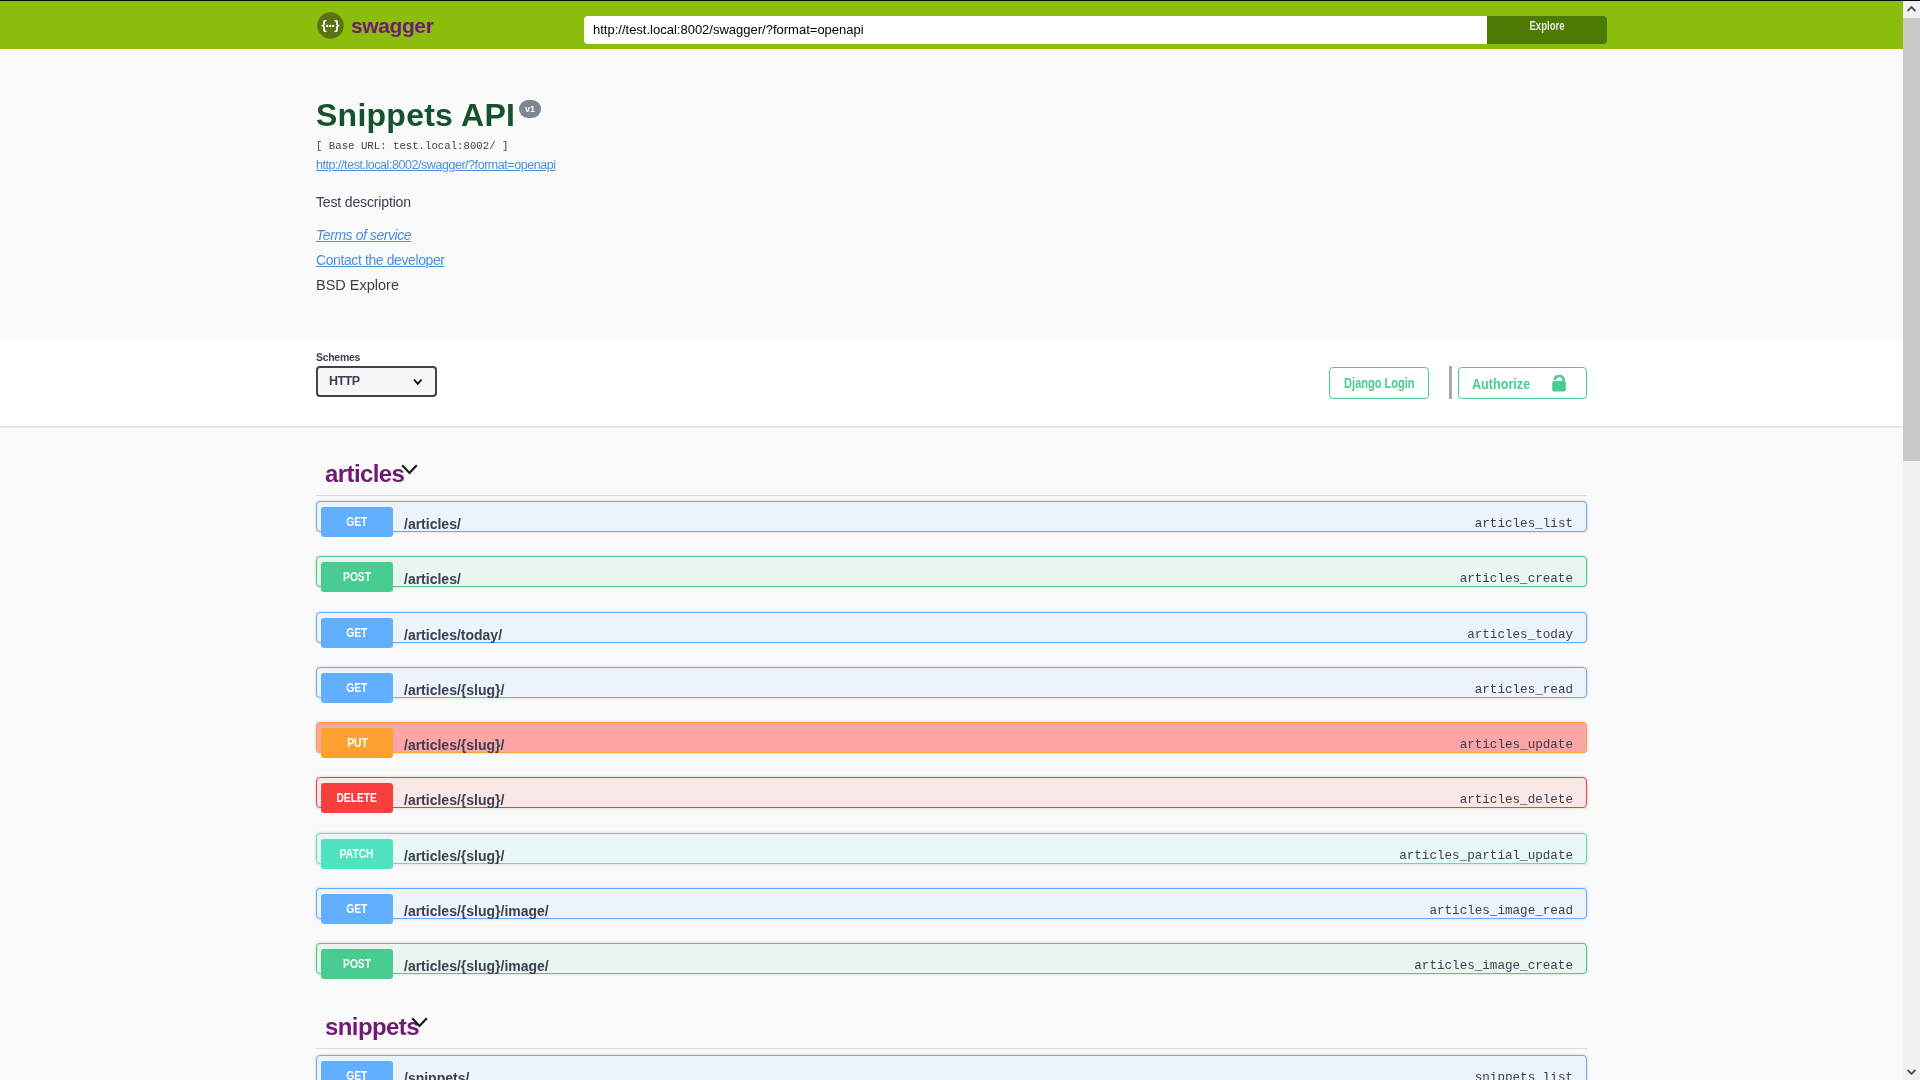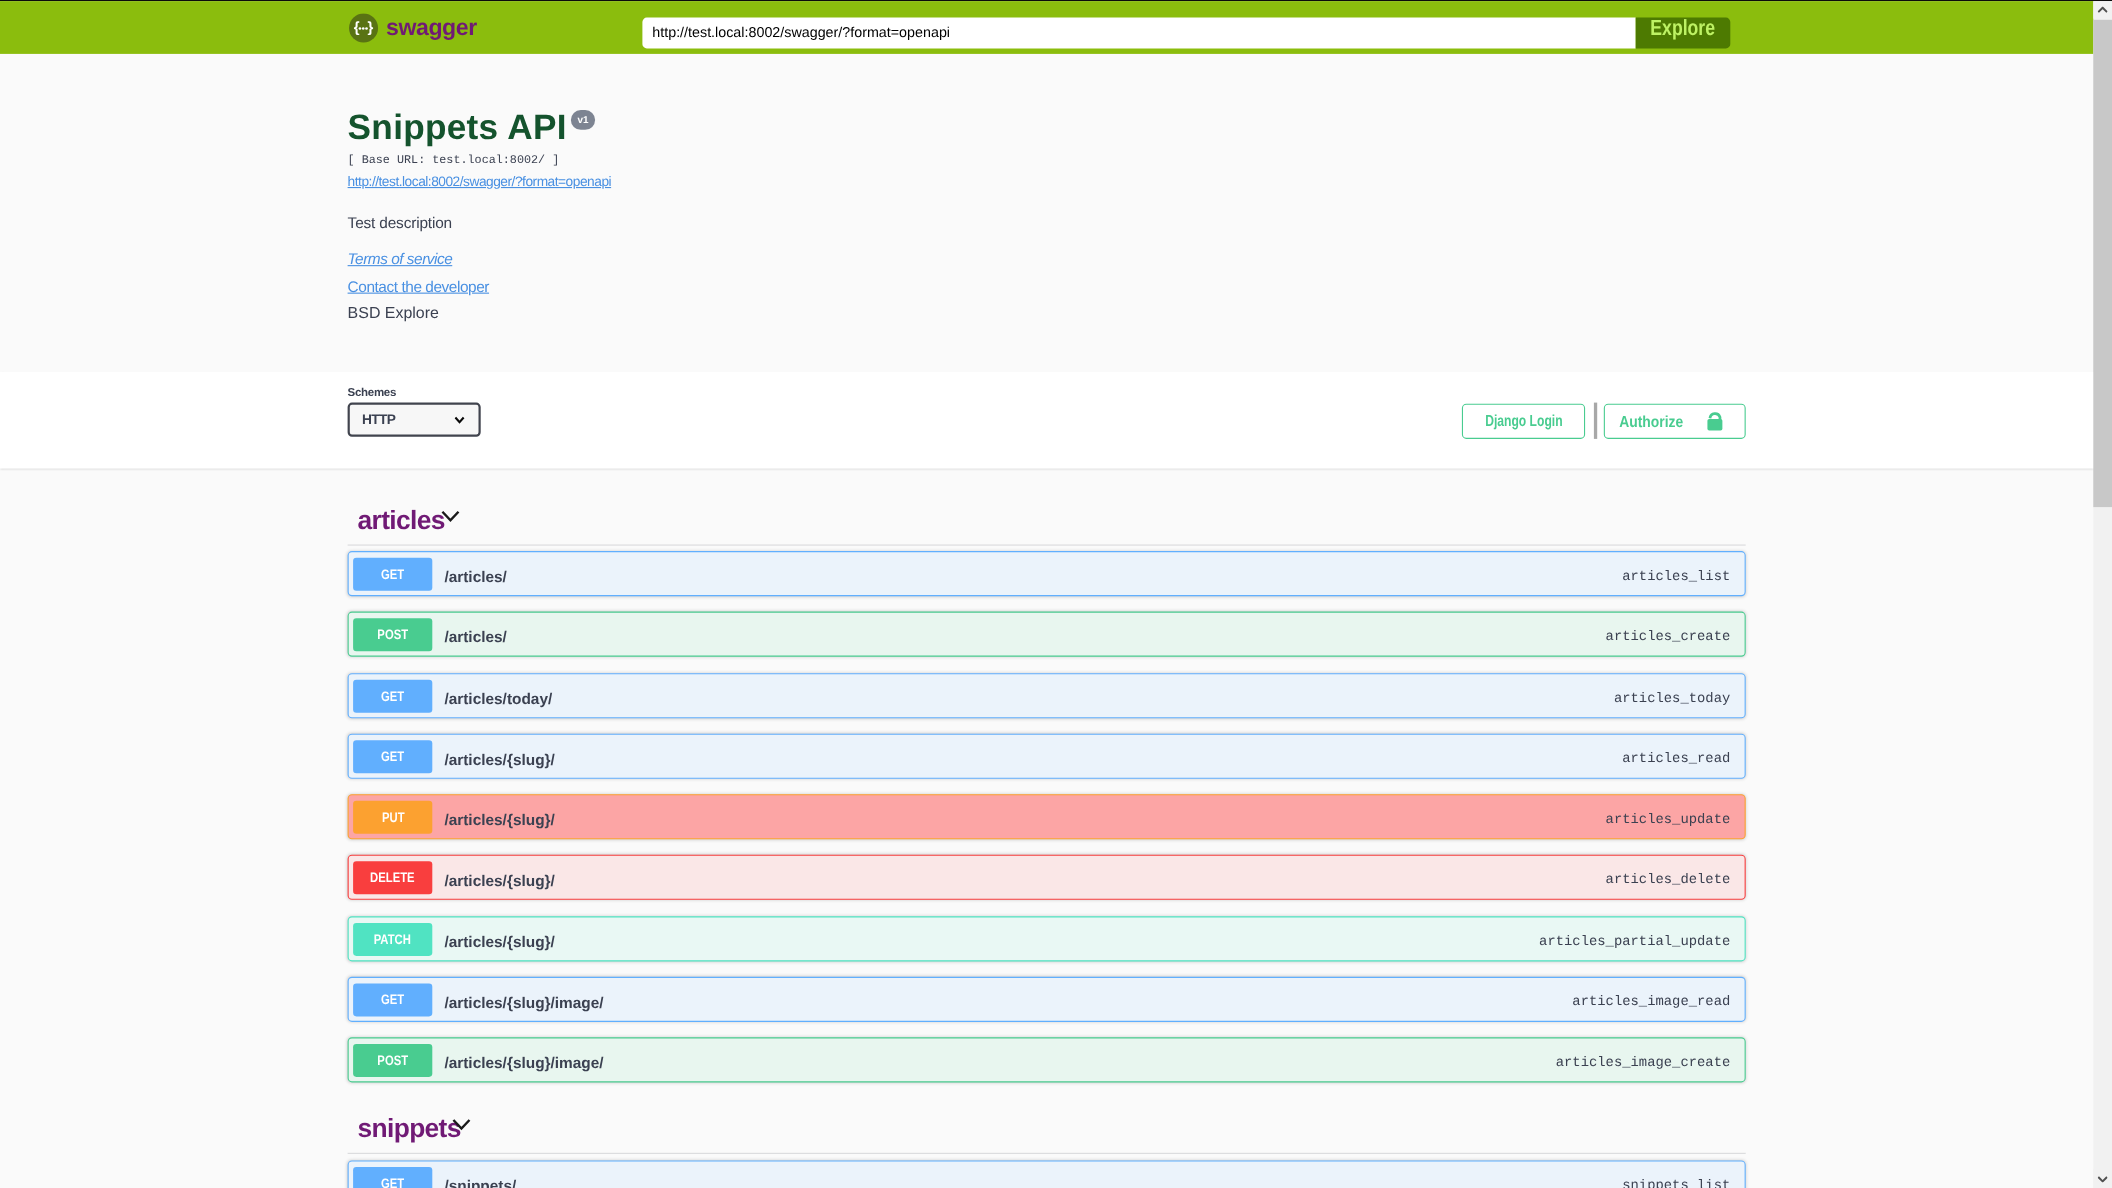--- a/index.html
+++ b/index.html
@@ -5,53 +5,53 @@
 * { margin:0; padding:0; box-sizing:border-box; }
 html,body { width:1920px; height:1080px; overflow:hidden; }
 body { background:#fafafa; font-family:"Liberation Sans",sans-serif; position:relative; }
 .abs { position:absolute; }
 
 
 #topline { left:0; top:0; width:1920px; height:1px; background:#0b0b0b; }
 #topbar { left:0; top:1px; width:1903px; height:48px; background:#8bbd0d; }
 #logo-text { left:351px; top:14px; color:#701a75; font-weight:bold; font-size:21px; letter-spacing:-0.4px; }
 #url-input { left:584px; top:16px; width:903px; height:28px; background:#fff; border-radius:4px 0 0 4px; font-size:13px; color:#000; line-height:28px; padding-left:9px; }
-#explore-btn { left:1487px; top:16px; width:86px; height:28px; background:#4d7a01; border-radius:0 4px 4px 0; color:#bef264; font-weight:bold; font-size:20px; text-align:center; line-height:21px; }
+#explore-btn { left:1487px; top:16px; width:120px; height:28px; background:#4d7a01; border-radius:0 4px 4px 0; color:#e5e5e5; font-weight:bold; font-size:12px; text-align:center; line-height:21px; }
 #explore-btn span { display:inline-block; transform:scaleX(0.80); transform-origin:center; }
 
 
 #title { left:316px; top:97px; font-size:32px; font-weight:bold; color:#14532d; letter-spacing:0.25px; }
 #vbadge { left:519px; top:100px; width:22px; height:18px; background:#7d8492; border-radius:10px; color:#fff; font-size:9px; font-weight:bold; text-align:center; line-height:18px; }
 #baseurl { left:316px; top:140px; font-family:"Liberation Mono",monospace; font-size:10.7px; color:#3b4151; }
 #speclink { left:316px; top:158px; font-size:12.5px; letter-spacing:-0.45px; color:#4990e2; text-decoration:underline; }
 #desc { left:316px; top:194px; font-size:14px; letter-spacing:-0.15px; color:#3b4151; }
 #tos { left:316px; top:227px; font-size:14px; letter-spacing:-0.44px; color:#4990e2; text-decoration:underline;font-style:italic; }
 #contact { left:316px; top:252px; font-size:14px; letter-spacing:-0.4px; color:#4990e2; text-decoration:underline; }
 #license { left:316px; top:277px; font-size:14.5px; color:#3b4151; }
 
 
 #scheme-container { left:0; top:338px; width:1904px; height:88px; background:#fff; box-shadow:0 1px 2px 0 rgba(0,0,0,0.15); }
 #schemes-label { left:316px; top:351px; font-size:10.5px; font-weight:bold; color:#3b4151; letter-spacing:-0.3px; }
 #scheme-select { left:316px; top:366px; width:121px; height:31px; background:#f7f7f7; border:2px solid #41444e; border-radius:4px; }
 #scheme-select span { position:absolute; left:11px; top:6px; font-size:12.5px; font-weight:bold; color:#3b4151; letter-spacing:-0.55px; }
 #scheme-select svg { position:absolute; right:12px; top:10px; }
-#django-btn { left:1329px; top:367px; width:112px; height:32px; border:1.5px solid #49cc90; border-radius:4px; background:#fff; color:#49cc90; font-weight:bold; font-size:14.5px; text-align:center; line-height:31.5px; }
+#django-btn { left:1329px; top:367px; width:100px; height:32px; border:1.5px solid #49cc90; border-radius:4px; background:#fff; color:#49cc90; font-weight:bold; font-size:14.5px; text-align:center; line-height:31.5px; }
 #django-btn span { display:inline-block; transform:scaleX(0.76); transform-origin:center; }
 #auth-divider { left:1449px; top:366px; width:2.5px; height:33px; background:#a8a8a8; }
 #authorize-btn { left:1458px; top:367px; width:129px; height:32px; border:1.5px solid #49cc90; border-radius:4px; background:#fff; }
 #authorize-btn span { position:absolute; left:13px; top:7.5px; color:#49cc90; font-weight:bold; font-size:14.5px; transform:scaleX(0.87); transform-origin:left; }
 #authorize-btn svg { position:absolute; right:19px; top:5px; }
 
 
 .tagheader { font-size:24px; font-weight:bold; color:#701a75; letter-spacing:-0.6px; }
 .tagline { width:1271px; height:1px; background:#d9dadc; left:316px; }
 .chev { stroke:#1a1a1a; stroke-width:2.2; fill:none; }
 
 
-.op { left:316px; width:1271px; height:41px; border:1px solid; border-radius:4px; box-shadow:0 0 3px rgba(0,0,0,0.19);padding-left:26px; }
+.op { left:316px; width:1271px; height:31px; border:1px solid; border-radius:4px; box-shadow:0 0 3px rgba(0,0,0,0.19);padding-left:26px; }
 .op .badge { position:absolute; left:4px; top:4.5px; width:72px; height:30px; border-radius:3px; color:#fff; font-weight:bold; font-size:12.5px; text-align:center; line-height:30px; font-family:"Liberation Sans",sans-serif; }
 .op .badge i { font-style:normal; display:inline-block; transform:scaleX(0.82); transform-origin:center; }
 .op .path { position:absolute; left:87px; top:0; height:41px; line-height:45px; font-family:Liberation Sans, sans-serif; font-size:14px; font-weight:bold; color:#3b4151; }
 .op .opid { position:absolute; right:13px; top:0; height:41px; line-height:45px; font-family:"Liberation Mono",monospace; font-size:12.6px; color:#3b4151; }
 .op-get { background:#ebf3fb; border-color:#61affe; }
 .op-get .badge { background:#61affe; }
 .op-post { background:#e8f6ef; border-color:#49cc90; }
 .op-post .badge { background:#49cc90; }
 .op-put { background:#fca5a5; border-color:#fca130; }
 .op-put .badge { background:#fca130; }

